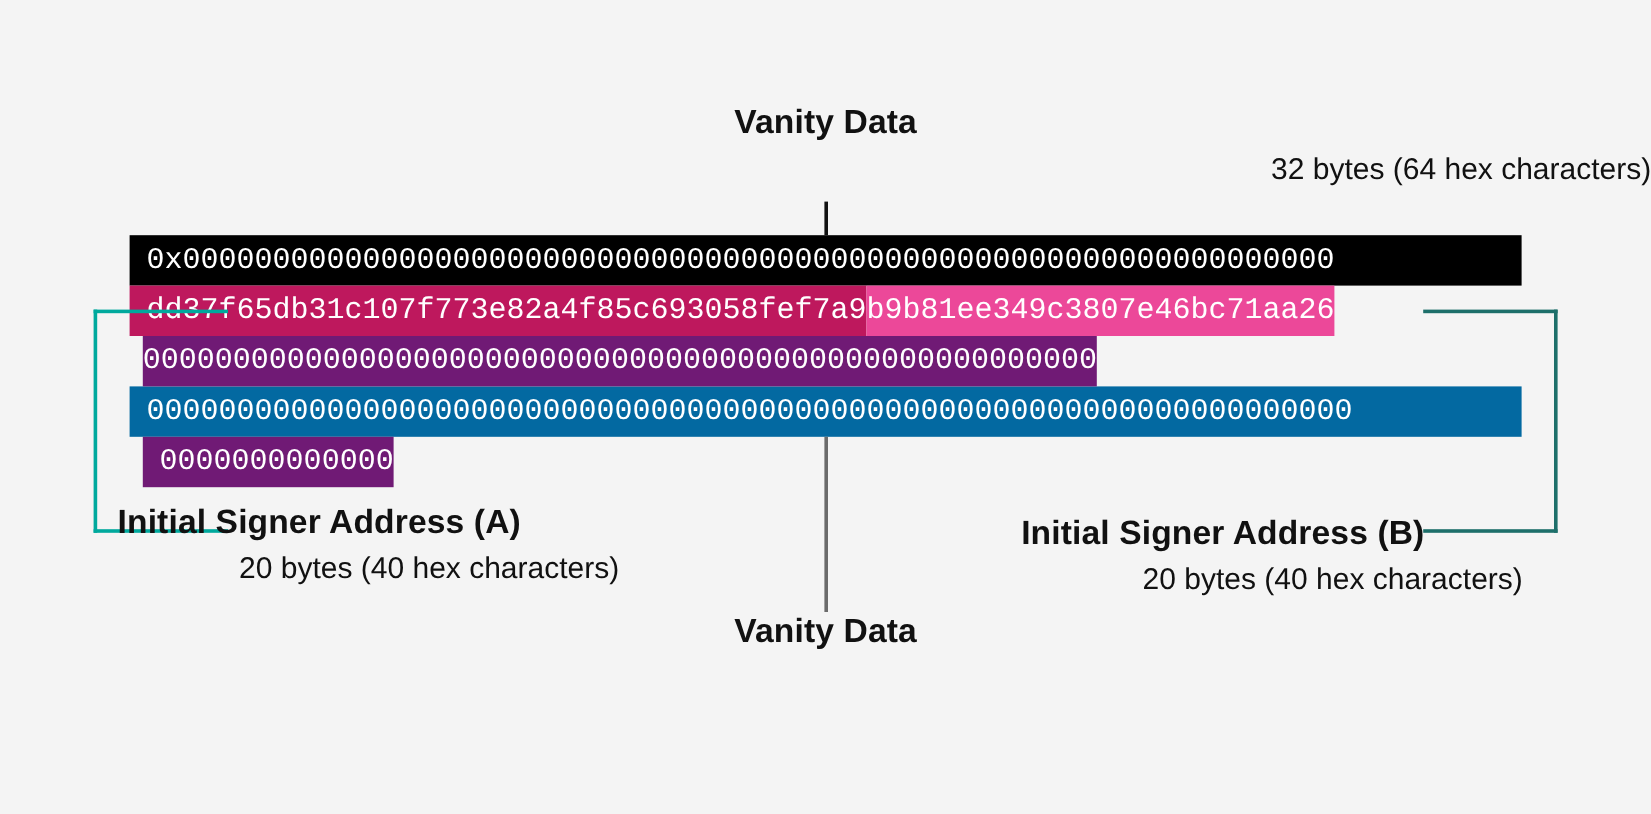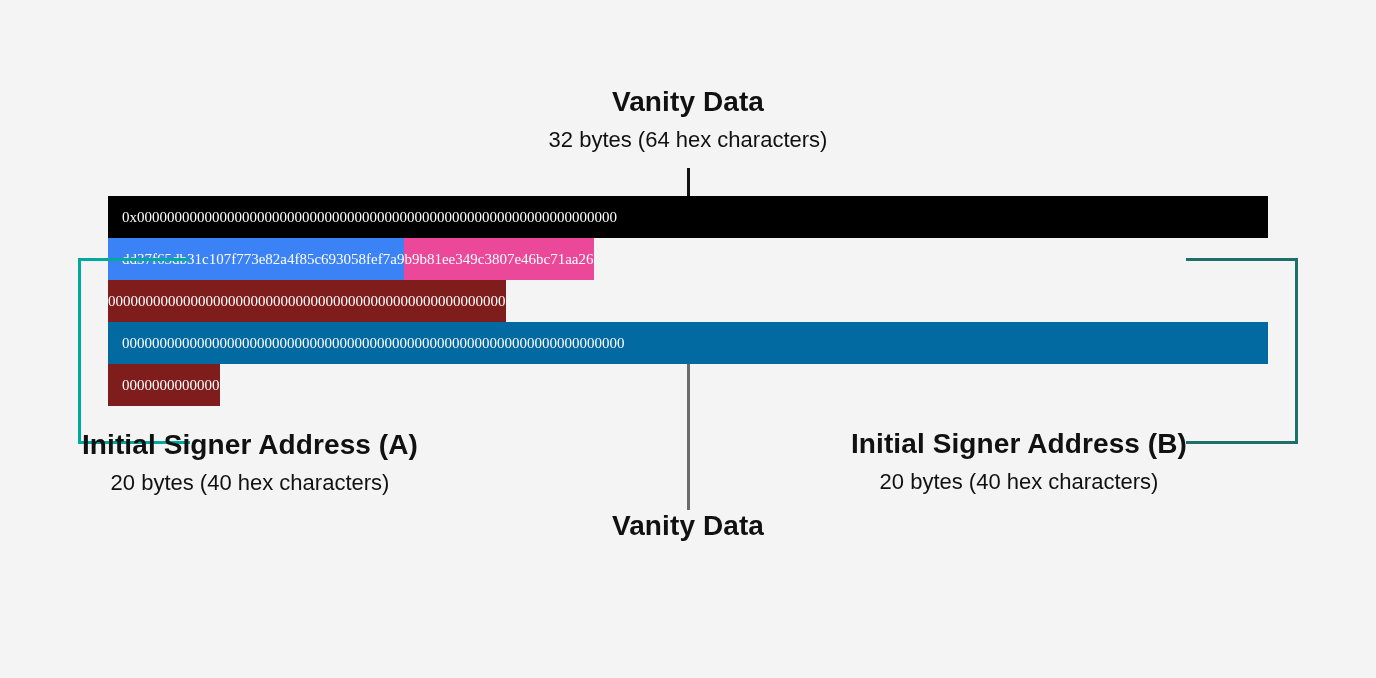--- a/index.html
+++ b/index.html
@@ -26,29 +26,30 @@
     color: #111111;
     line-height: 1.0;
   }
   .label-title {
     font-size: 28px;
     font-weight: bold;
     letter-spacing: 0.1px;
     white-space: nowrap;
   }
   .label-sub {
-    font-size: 22px;
+    font-size: 25px;
     font-weight: normal;
     margin-top: 13px;
     white-space: nowrap;
+    text-align: right;
   }
 
   #top-label   { left: 0;    top: 88px;  width: 1376px; }
   #bottom-label{ left: 0;    top: 512px; width: 1376px; }
-  #label-a     { left: 140;  top: 431px; width: 500px;  }
+  #label-a     { left: 140;  top: 421px; width: 500px; padding-left: 16px;  }
   #label-b     { left: 769px; top: 430px; width: 500px; }
 
   
   .vline {
     position: absolute;
     width: 3px;
   }
   #connector-top {
     left: 687px;
     top: 168px;
@@ -66,36 +67,36 @@
   .hex-block {
     position: absolute;
     left: 108px;
     top: 196px;
     width: 1160px;
   }
   .hex-row {
     height: 42px;
     display: flex;
     align-items: center;
-    font-family: Liberation Serif, serif;
-    font-size: 15px;
+    font-family: Liberation Mono, monospace;
+    font-size: 25px;
     letter-spacing: 0px;
     color: #ffffff;
     white-space: pre;
   }
   .hex-row.row-prefix { background: #000000; }
   .hex-row.row-fill   { background: #0369a1; }
   .hex-row.row-split  { background: transparent; }
   .hex-row.row-tail   { background: transparent; }
 
   .seg { display: block; height: 42px; line-height: 42px; }
   .seg-pad-l { padding-left: 14px; }
-  .seg-teal-light { background: #3b82f6; }
+  .seg-teal-light { background: #be185d; }
   .seg-teal-dark  { background: #ec4899; }
-  .seg-gray       { background: #7f1d1d; }
+  .seg-gray       { background: #701a75; margin-left: 11px; }
 
   
   .bracket {
     position: absolute;
     box-sizing: border-box;
   }
   #bracket-a {
     left: 78px;
     top: 258px;
     width: 112px;

